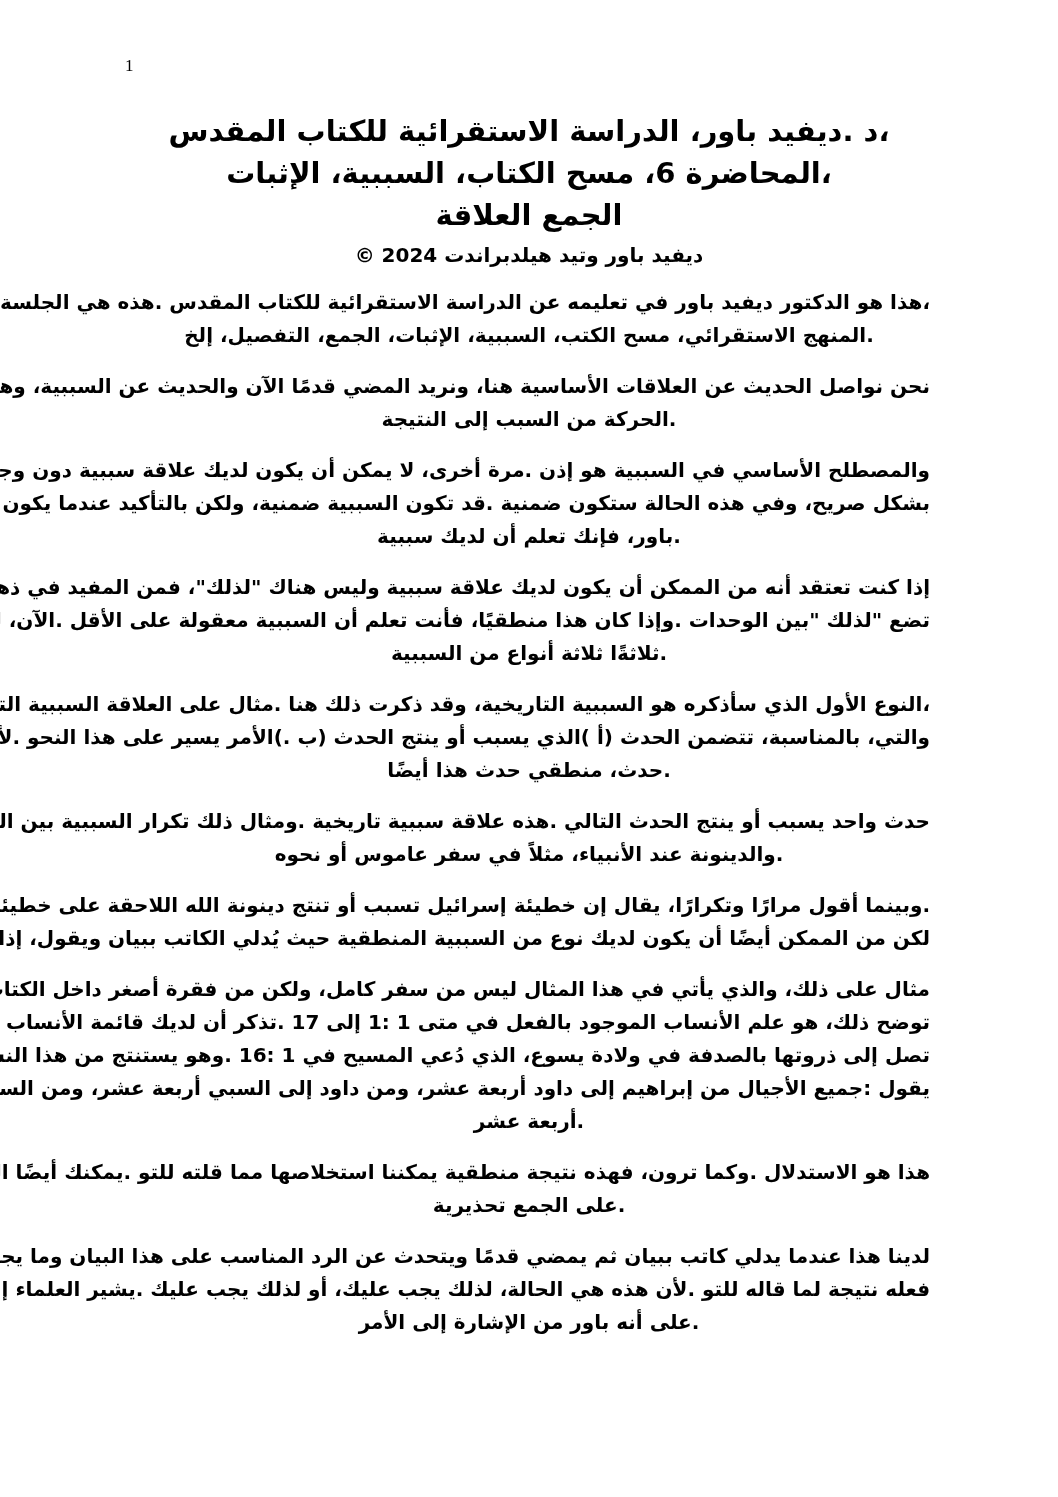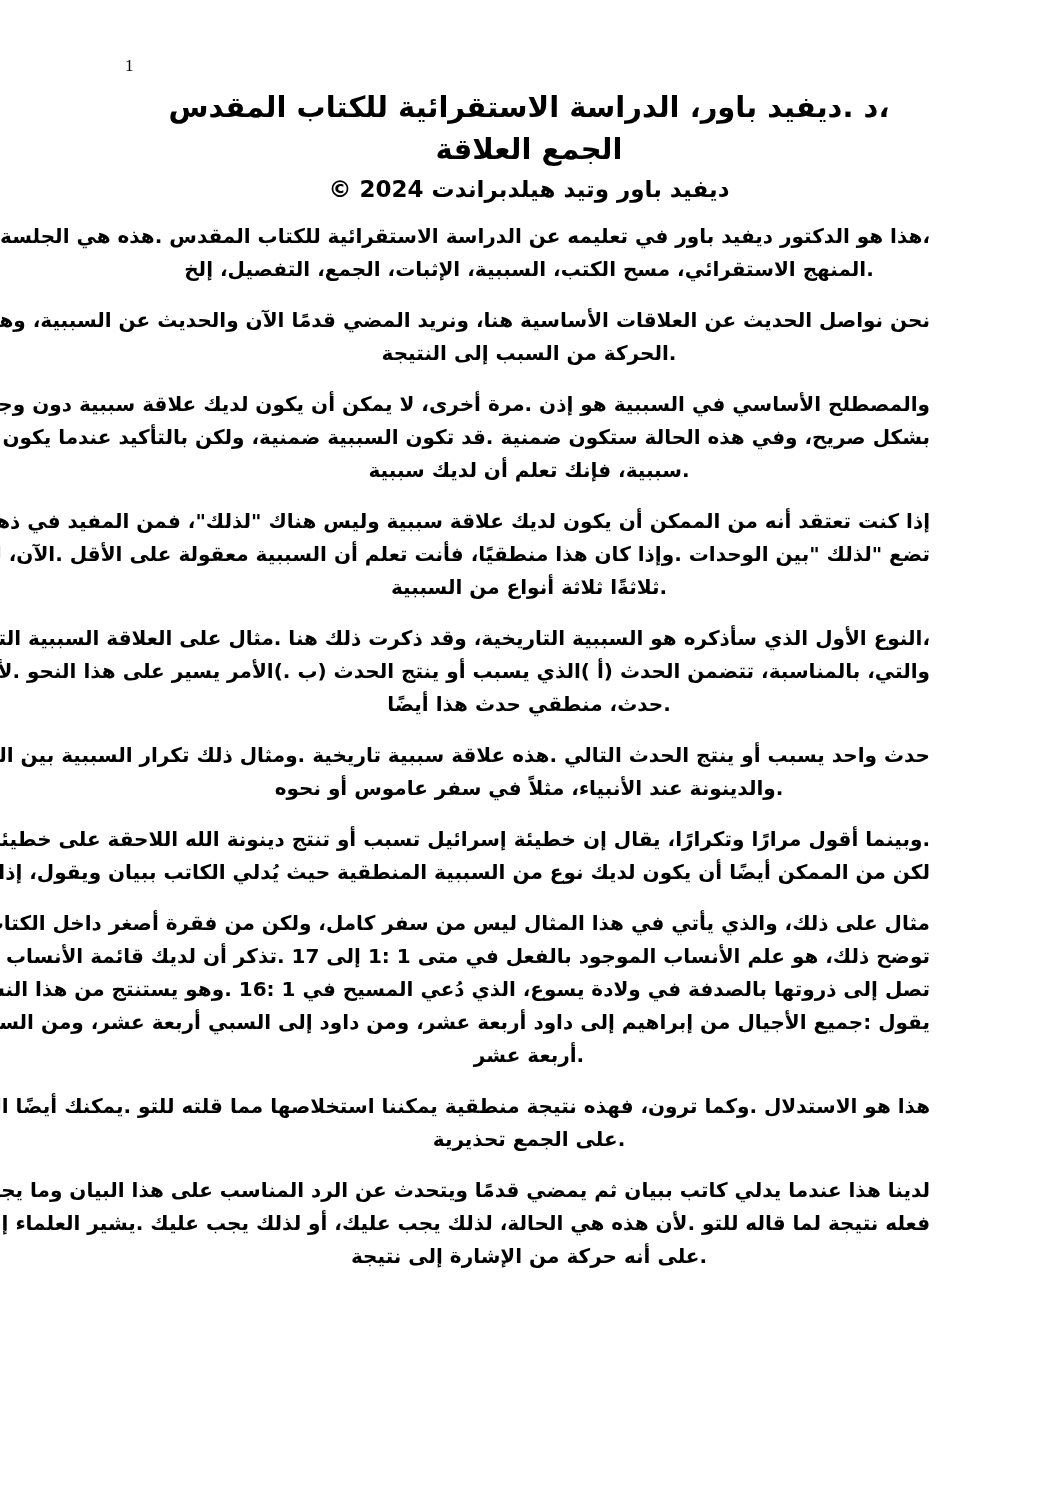--- a/index.html
+++ b/index.html
@@ -20,32 +20,32 @@
   .page-number {
     position: absolute;
     left: 125px;
     top: 56px;
     font-family: "Liberation Serif", serif;
     font-size: 17px;
     font-weight: 400;
     color: #000000;
   }
   .doc-header {
-    padding-top: 86px;
+    padding-top: 110px;
     text-align: center;
   }
   .title-line {
     font-size: 29px;
     font-weight: 700;
     line-height: 42px;
     white-space: nowrap;
   }
   .copyright-line {
     margin-top: 4px;
-    font-size: 23px;
+    font-size: 20px;
     font-weight: 700;
     line-height: 30px;
     white-space: nowrap;
   }
   .doc-body {
     margin: 16px 128px 0 128px;
     text-align: center;
   }
   .paragraph {
     margin: 0 0 18px 0;
@@ -58,37 +58,38 @@
   }
 </style>
 </head>
 <body>
 
 <div class="page">
   <div class="page-number">1</div>
 
   <header class="doc-header">
     <div class="title-line" dir="rtl">،د .ديفيد باور، الدراسة الاستقرائية للكتاب المقدس</div>
+    <div class="title-line" dir="rtl">،المحاضرة 6، مسح الكتاب، السببية، الإثبات</div>
     <div class="title-line" dir="rtl">الجمع العلاقة</div>
     <div class="copyright-line" dir="rtl">ديفيد باور وتيد هيلدبراندت 2024 ©</div>
   </header>
 
   <main class="doc-body" id="doc-body">
       <div class="paragraph">
         <div class="text-line" dir="rtl">،هذا هو الدكتور ديفيد باور في تعليمه عن الدراسة الاستقرائية للكتاب المقدس .هذه هي الجلسة السادسة</div>
         <div class="text-line" dir="rtl">.المنهج الاستقرائي، مسح الكتب، السببية، الإثبات، الجمع، التفصيل، إلخ</div>
       </div>
       <div class="paragraph">
         <div class="text-line" dir="rtl">نحن نواصل الحديث عن العلاقات الأساسية هنا، ونريد المضي قدمًا الآن والحديث عن السببية، وهي</div>
         <div class="text-line" dir="rtl">.الحركة من السبب إلى النتيجة</div>
       </div>
       <div class="paragraph">
         <div class="text-line" dir="rtl">والمصطلح الأساسي في السببية هو إذن .مرة أخرى، لا يمكن أن يكون لديك علاقة سببية دون وجود لذلك</div>
         <div class="text-line" dir="rtl">بشكل صريح، وفي هذه الحالة ستكون ضمنية .قد تكون السببية ضمنية، ولكن بالتأكيد عندما يكون لديك</div>
-        <div class="text-line" dir="rtl">.سببية، فإنك تعلم أن لديك سببية</div>
+        <div class="text-line" dir="rtl">.باور، فإنك تعلم أن لديك سببية</div>
       </div>
       <div class="paragraph">
         <div class="text-line" dir="rtl">إذا كنت تعتقد أنه من الممكن أن يكون لديك علاقة سببية وليس هناك "لذلك"، فمن المفيد في ذهنك أن</div>
         <div class="text-line" dir="rtl">تضع "لذلك "بين الوحدات .وإذا كان هذا منطقيًا، فأنت تعلم أن السببية معقولة على الأقل .الآن، لدينا</div>
         <div class="text-line" dir="rtl">.ثلاثةًا ثلاثة أنواع من السببية</div>
       </div>
       <div class="paragraph">
         <div class="text-line" dir="rtl">،النوع الأول الذي سأذكره هو السببية التاريخية، وقد ذكرت ذلك هنا .مثال على العلاقة السببية التاريخية</div>
         <div class="text-line" dir="rtl">والتي، بالمناسبة، تتضمن الحدث (أ )الذي يسبب أو ينتج الحدث (ب .)الأمر يسير على هذا النحو .لأن هذا</div>
         <div class="text-line" dir="rtl">.حدث، منطقي حدث هذا أيضًا</div>
@@ -108,16 +109,16 @@
         <div class="text-line" dir="rtl">يقول :جميع الأجيال من إبراهيم إلى داود أربعة عشر، ومن داود إلى السبي أربعة عشر، ومن السبي إلى المسيح</div>
         <div class="text-line" dir="rtl">.أربعة عشر</div>
       </div>
       <div class="paragraph">
         <div class="text-line" dir="rtl">هذا هو الاستدلال .وكما ترون، فهذه نتيجة منطقية يمكننا استخلاصها مما قلته للتو .يمكنك أيضًا الحصول</div>
         <div class="text-line" dir="rtl">.على الجمع تحذيرية</div>
       </div>
       <div class="paragraph">
         <div class="text-line" dir="rtl">لدينا هذا عندما يدلي كاتب ببيان ثم يمضي قدمًا ويتحدث عن الرد المناسب على هذا البيان وما يجب عليك</div>
         <div class="text-line" dir="rtl">فعله نتيجة لما قاله للتو .لأن هذه هي الحالة، لذلك يجب عليك، أو لذلك يجب عليك .يشير العلماء إلى هذا</div>
-        <div class="text-line" dir="rtl">.على أنه حركة من الإشارة إلى نتيجة</div>
+        <div class="text-line" dir="rtl">.على أنه باور من الإشارة إلى الأمر</div>
       </div>
     </main>
 </div>
 
 </body></html>

